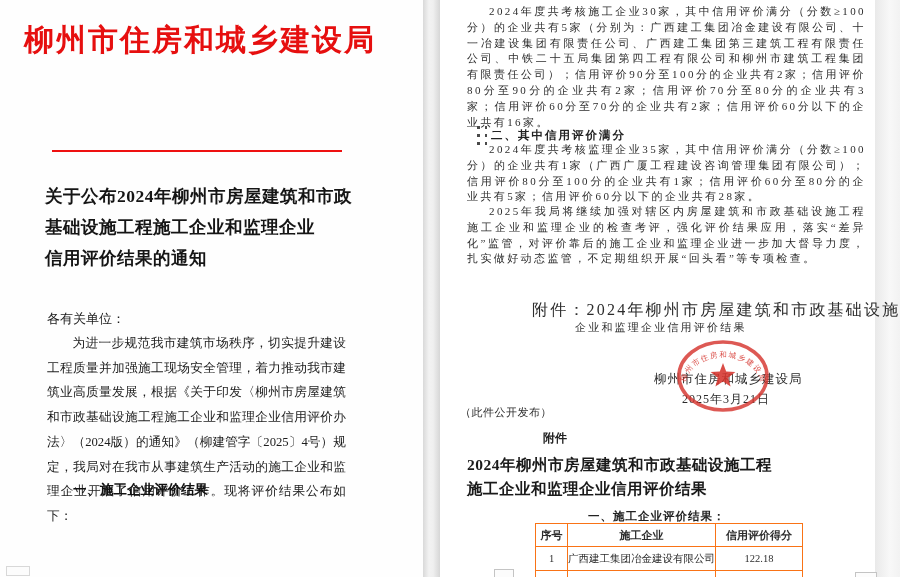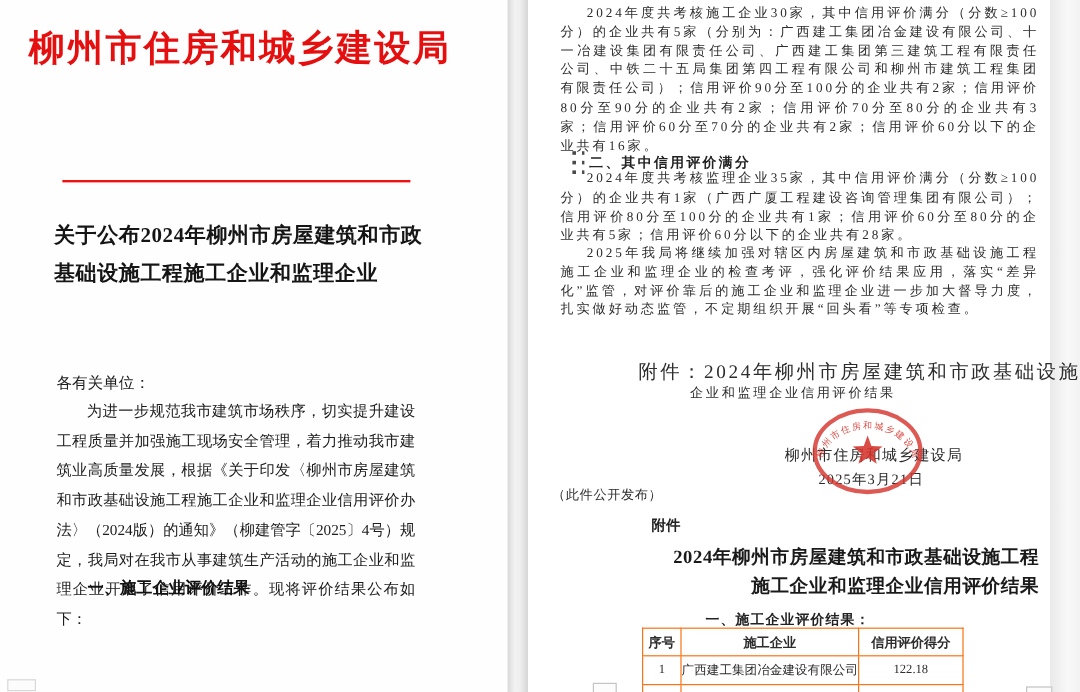--- a/index.html
+++ b/index.html
@@ -40,21 +40,21 @@
   .p1 { left:467px; top:4px; text-indent:2em; }
   .h2 { left:491px; top:128px; font-size:11.5px; font-weight:bold; color:#222; letter-spacing:2px; white-space:nowrap; }
   .p2 { left:467px; top:142px; text-indent:2em; }
   .p3 { left:467px; top:204px; text-indent:2em; }
   .attach-note-1 { left:532px; top:300px; font-size:16px; letter-spacing:2.2px; color:#2d2d2d; white-space:nowrap; }
   .attach-note-2 { left:575px; top:320px; font-size:11px; letter-spacing:2.2px; color:#2d2d2d; white-space:nowrap; }
   .sig-agency { left:654px; top:371px; font-size:12.5px; letter-spacing:1px; color:#2a2a2a; white-space:nowrap; }
   .sig-date   { left:682px; top:391px; font-size:12px; letter-spacing:1px; color:#2a2a2a; white-space:nowrap; }
   .public-note{ left:460px; top:405px; font-size:11px; letter-spacing:0.5px; color:#2d2d2d; white-space:nowrap; }
   .attach-label { left:527px; top:430px; font-size:12px; font-weight:bold; color:#222;padding-left:16px; }
-  .attach-title { left:467px; top:453px; width:399px; text-align:right; font-size:15.5px;
+  .attach-title { left:467px; top:453px; width:399px; text-align:left; font-size:15.5px;
                   font-weight:bold; line-height:23.5px; color:#1a1a1a; letter-spacing:0.5px; }
   .table-heading{ left:548px; top:509px; font-size:11.5px; font-weight:bold; color:#222; letter-spacing:1px; white-space:nowrap;margin-left:40px; }
 
   
   .score-table { left:535px; top:523px; border-collapse:collapse; table-layout:fixed; }
   .score-table th, .score-table td { border:1px solid #f97316; text-align:center; padding:0;
                   font-size:10.5px; color:#2d2d2d; overflow:hidden; white-space:nowrap; }
   .score-table th { font-weight:bold; height:22px; font-size:11px; }
   .score-table td { height:23px; }
   .score-table tr.partial td { height:18px; border-bottom:none; }
@@ -78,20 +78,21 @@
 </style>
 </head>
 <body>
 
 <div class="abs page-left">
   <div class="abs agency-header">柳州市住房和城乡建设局</div>
   <div class="abs red-line"></div>
   <div class="abs doc-title">
     <div>关于公布2024年柳州市房屋建筑和市政</div>
     <div>基础设施工程施工企业和监理企业</div>
+    <div>信用评价结果的通知</div>
   </div>
   <div class="abs salutation">各有关单位：</div>
   <p class="abs left-para">为进一步规范我市建筑市场秩序，切实提升建设工程质量并加强施工现场安全管理，着力推动我市建筑业高质量发展，根据《关于印发〈柳州市房屋建筑和市政基础设施工程施工企业和监理企业信用评价办法〉（2024版）的通知》（柳建管字〔2025〕4号）规定，我局对在我市从事建筑生产活动的施工企业和监理企业开展了信用评价工作。现将评价结果公布如下：</p>
   <div class="abs section1">一、施工企业评价结果</div>
 </div>
 
 <div class="abs gutter"></div>
 
 <div class="abs page-right"></div>
 <div class="abs right-strip"></div>

